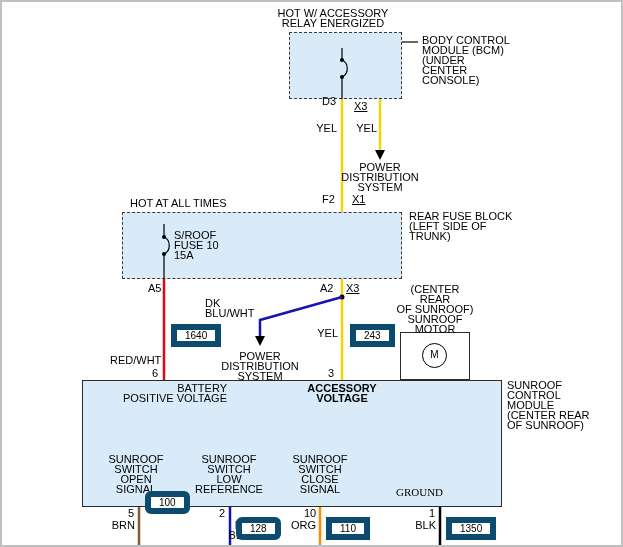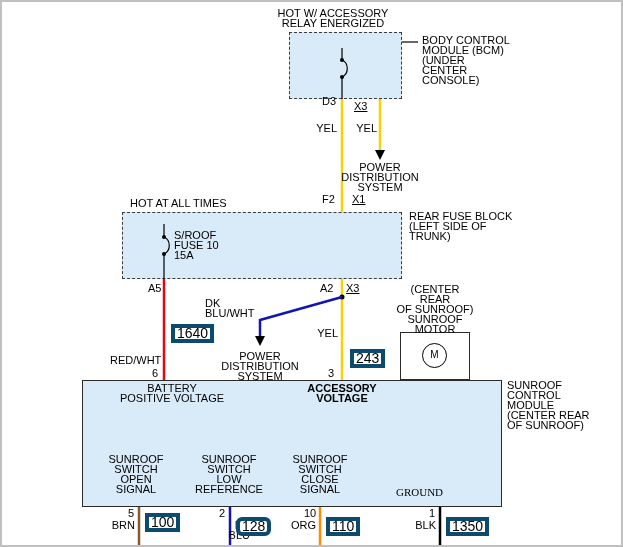--- a/index.html
+++ b/index.html
@@ -6,22 +6,22 @@
   html,body { background:#fff; font-family:"Liberation Sans", sans-serif; }
   .canvas { position:relative; width:623px; height:547px; background:#fff;
             border:2px solid #c0c0c0; outline:1px solid #8a8a8a; overflow:hidden; }
   .lbl { position:absolute; font-size:11px; line-height:10px; color:#000; white-space:pre-line; }
   .ctr { text-align:center; }
   .rt  { text-align:right; }
   .und { text-decoration:underline; }
   .modbox { position:absolute; border:1px solid #2a2a2a; }
   .dashed { border:1px dashed #3a3a3a; }
   .plain  { background:#fff; }
-  .ckt { position:absolute; font-size:14px; line-height:11px; border:4px solid #0c4a6e;
-         background:#fff; padding:0 2px; color:#000; }
+  .ckt { position:absolute; font-size:10px; line-height:11px; border:6px solid #0c4a6e;
+         background:#fff; padding:0 8px; color:#000; }
   svg.wires { position:absolute; left:0; top:0; }
   .wire { fill:none; stroke-width:2.5; }
   .thin { stroke:#000; stroke-width:1.2; fill:none; }
   .dot  { fill:#000; stroke:none; }
   .arrow{ fill:#000; stroke:none; }
   .motor-circle { position:absolute; left:420px; top:341px; width:25px; height:25px;
                   border:1.5px solid #000; border-radius:50%; background:#fff;
                   font-size:10px; line-height:22px; text-align:center; color:#000; }
 </style>
 </head>
@@ -89,30 +89,30 @@
   <div class="lbl" style="left:318px; top:281px; width:16px;">A2</div>
   <div class="lbl und" style="left:344px; top:281px; width:16px;">X3</div>
 
   <div class="lbl rt" style="left:108px; top:326px; width:50px;margin-top:27px;">RED/WHT</div>
   <div class="ckt" style="left:169px; top:322px;">1640</div>
   <div class="lbl" style="left:203px; top:296px; width:58px;">DK BLU/WHT</div>
   <div class="lbl ctr" style="left:218px; top:349px; width:80px;">POWER
 DISTRIBUTION
 SYSTEM</div>
   <div class="lbl rt" style="left:308px; top:326px; width:28px;">YEL</div>
-  <div class="ckt" style="left:348px; top:322px;margin-top:25px;">243</div>
+  <div class="ckt" style="left:348px; top:322px;">243</div>
 
   <div class="lbl ctr" style="left:392px; top:282px; width:82px;">(CENTER REAR
 OF SUNROOF)
 SUNROOF
 MOTOR</div>
 
   <div class="lbl" style="left:150px; top:366px; width:12px;">6</div>
   <div class="lbl" style="left:326px; top:366px; width:12px;">3</div>
-  <div class="lbl ctr" style="left:115px; top:381px; width:110px;">BATTERY
+  <div class="lbl ctr" style="left:115px; top:381px; width:110px;text-align:right;">BATTERY
 POSITIVE VOLTAGE</div>
   <div class="lbl ctr" style="left:292px; top:381px; width:96px;font-weight:bold;">ACCESSORY
 VOLTAGE</div>
   <div class="lbl" style="left:505px; top:378px; width:90px;">SUNROOF
 CONTROL
 MODULE
 (CENTER REAR
 OF SUNROOF)</div>
 
   <div class="lbl ctr" style="left:103px; top:452px; width:62px;">SUNROOF
@@ -128,21 +128,21 @@
 CLOSE
 SIGNAL</div>
   <div class="lbl" style="left:394px; top:485px; width:46px;font-family:Liberation Serif, serif;">GROUND</div>
 
   <div class="lbl" style="left:126px; top:506px; width:12px;">5</div>
   <div class="lbl" style="left:217px; top:506px; width:12px;">2</div>
   <div class="lbl" style="left:302px; top:506px; width:14px;">10</div>
   <div class="lbl" style="left:427px; top:506px; width:12px;">1</div>
 
   <div class="lbl rt" style="left:100px; top:518px; width:33px;">BRN</div>
-  <div class="ckt" style="left:143px; top:511px;">100</div>
+  <div class="ckt" style="left:143px; top:489px;border-radius:6px;">100</div>
   <div class="lbl rt" style="left:186px; top:518px; width:38px;margin-left:24px;">DK BLU</div>
   <div class="ckt" style="left:234px; top:515px;border-radius:6px;">128</div>
   <div class="lbl rt" style="left:284px; top:518px; width:30px;">ORG</div>
   <div class="ckt" style="left:324px; top:515px;">110</div>
   <div class="lbl rt" style="left:402px; top:518px; width:32px;">BLK</div>
   <div class="ckt" style="left:444px; top:515px;">1350</div>
 
 </div>
 
 </body></html>

